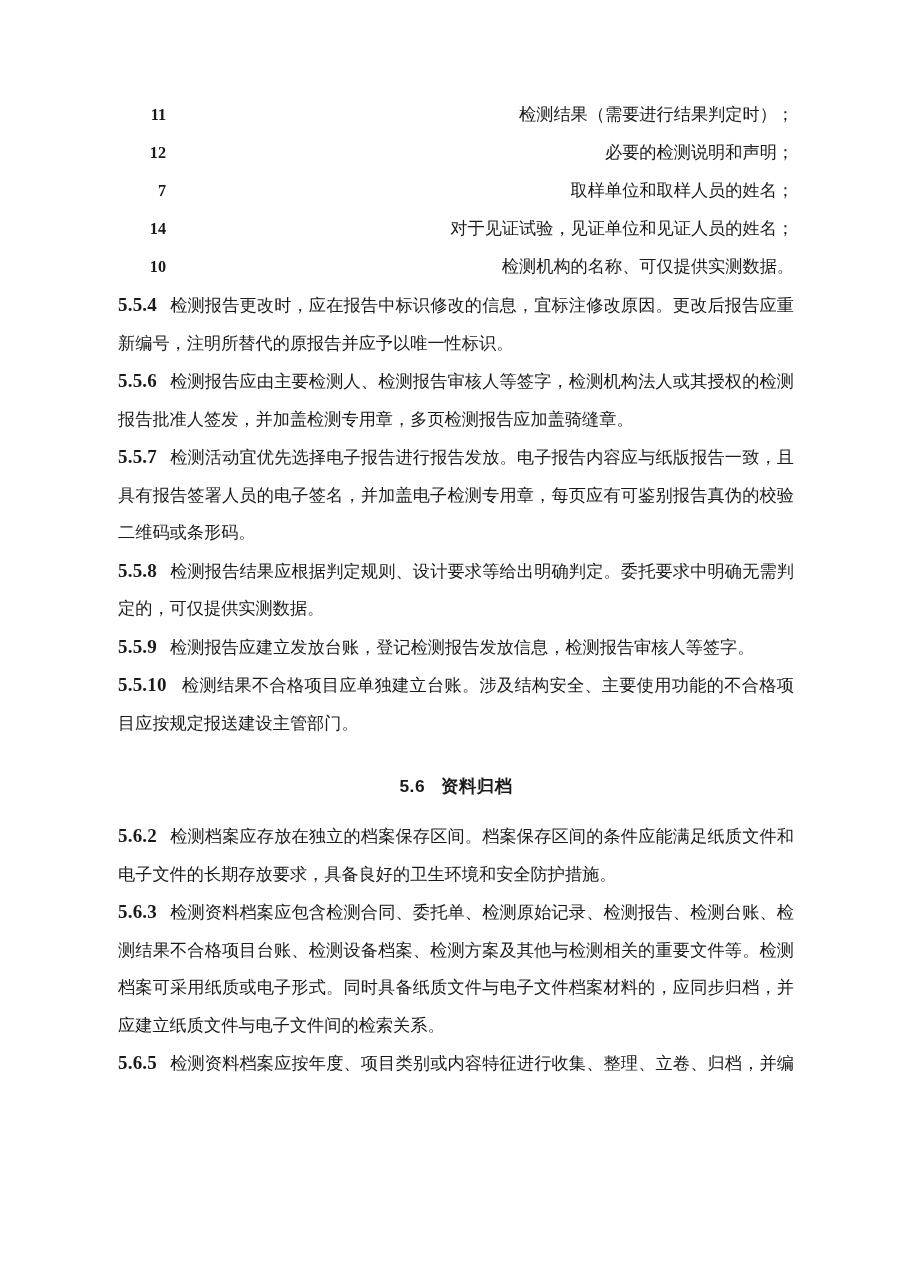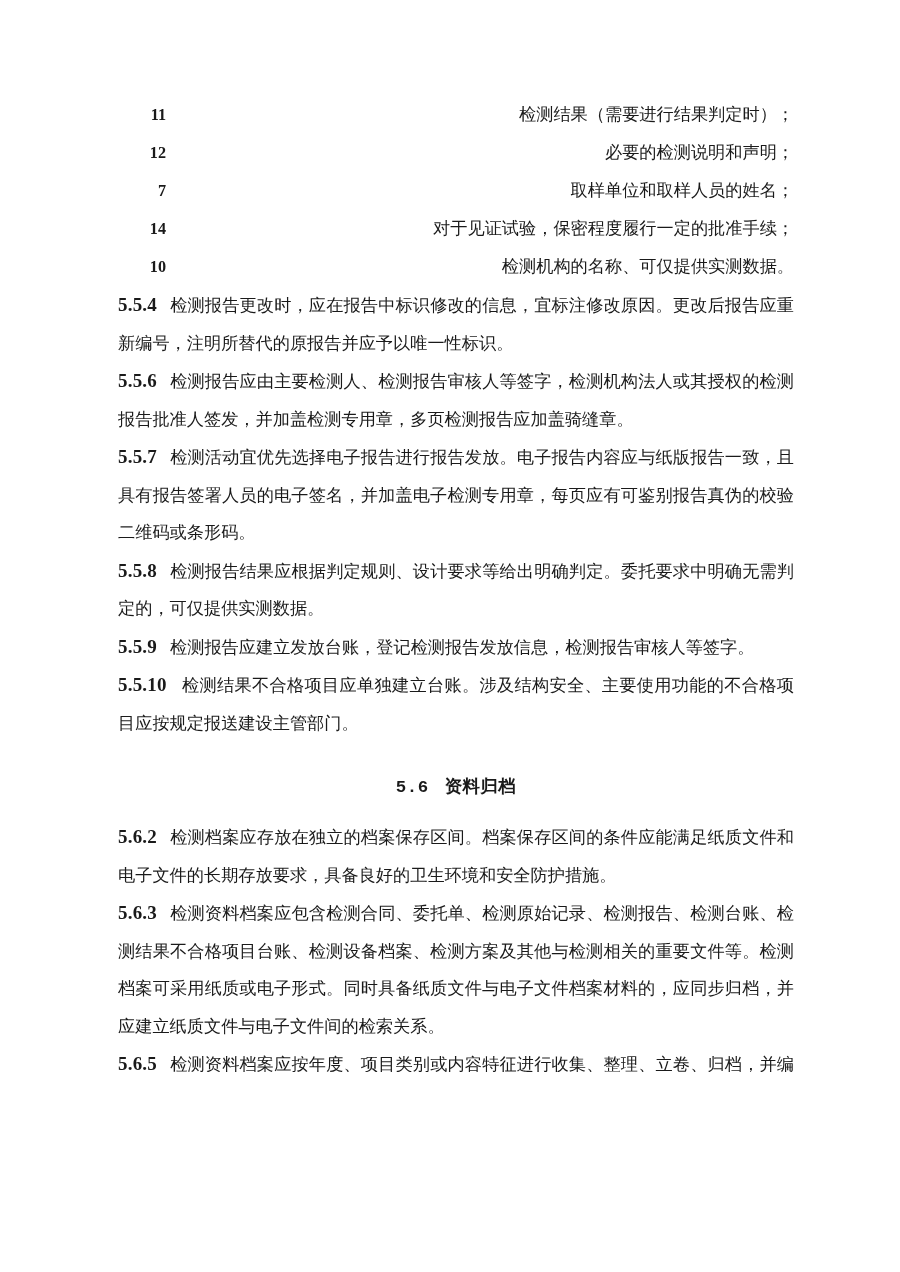--- a/index.html
+++ b/index.html
@@ -80,21 +80,21 @@
   .section-heading {
     text-align: center;
     font-weight: bold;
     font-size: 17.4px;
     line-height: 37px;
     margin: 26px 0 12px 0;
     letter-spacing: 0.5px;
   }
   .section-heading .sh-num {
     margin-right: 16px;
-    font-family: Liberation Mono, monospace;
+    font-family: Liberation Sans, sans-serif;
   }
 
   
   .page-number {
     position: absolute;
     right: 108px;
     top: 1196px;
     font-size: 14.5px;
     color: #3a3a3a;
     font-family: "Liberation Serif", serif;
@@ -141,21 +141,21 @@
       <li class="sub-item">
         <span class="num">12</span>
         <span class="txt">必要的检测说明和声明；</span>
       </li>
       <li class="sub-item">
         <span class="num">7</span>
         <span class="txt">取样单位和取样人员的姓名；</span>
       </li>
       <li class="sub-item">
         <span class="num">14</span>
-        <span class="txt">对于见证试验，保密程度履行一定的批准手续；</span>
+        <span class="txt">对于见证试验，见证单位和见证人员的姓名；</span>
       </li>
       <li class="sub-item">
         <span class="num">10</span>
         <span class="txt">检测机构的名称、可仅提供实测数据。</span>
       </li>
     </ul>
 
     <p class="clause">
       <span class="cnum">5.5.4</span><span>检测报告更改时，应在报告中标识修改的信息，宜标注修改原因。更改后报告应重新编号，注明所替代的原报告并应予以唯一性标识。</span>
     </p>

